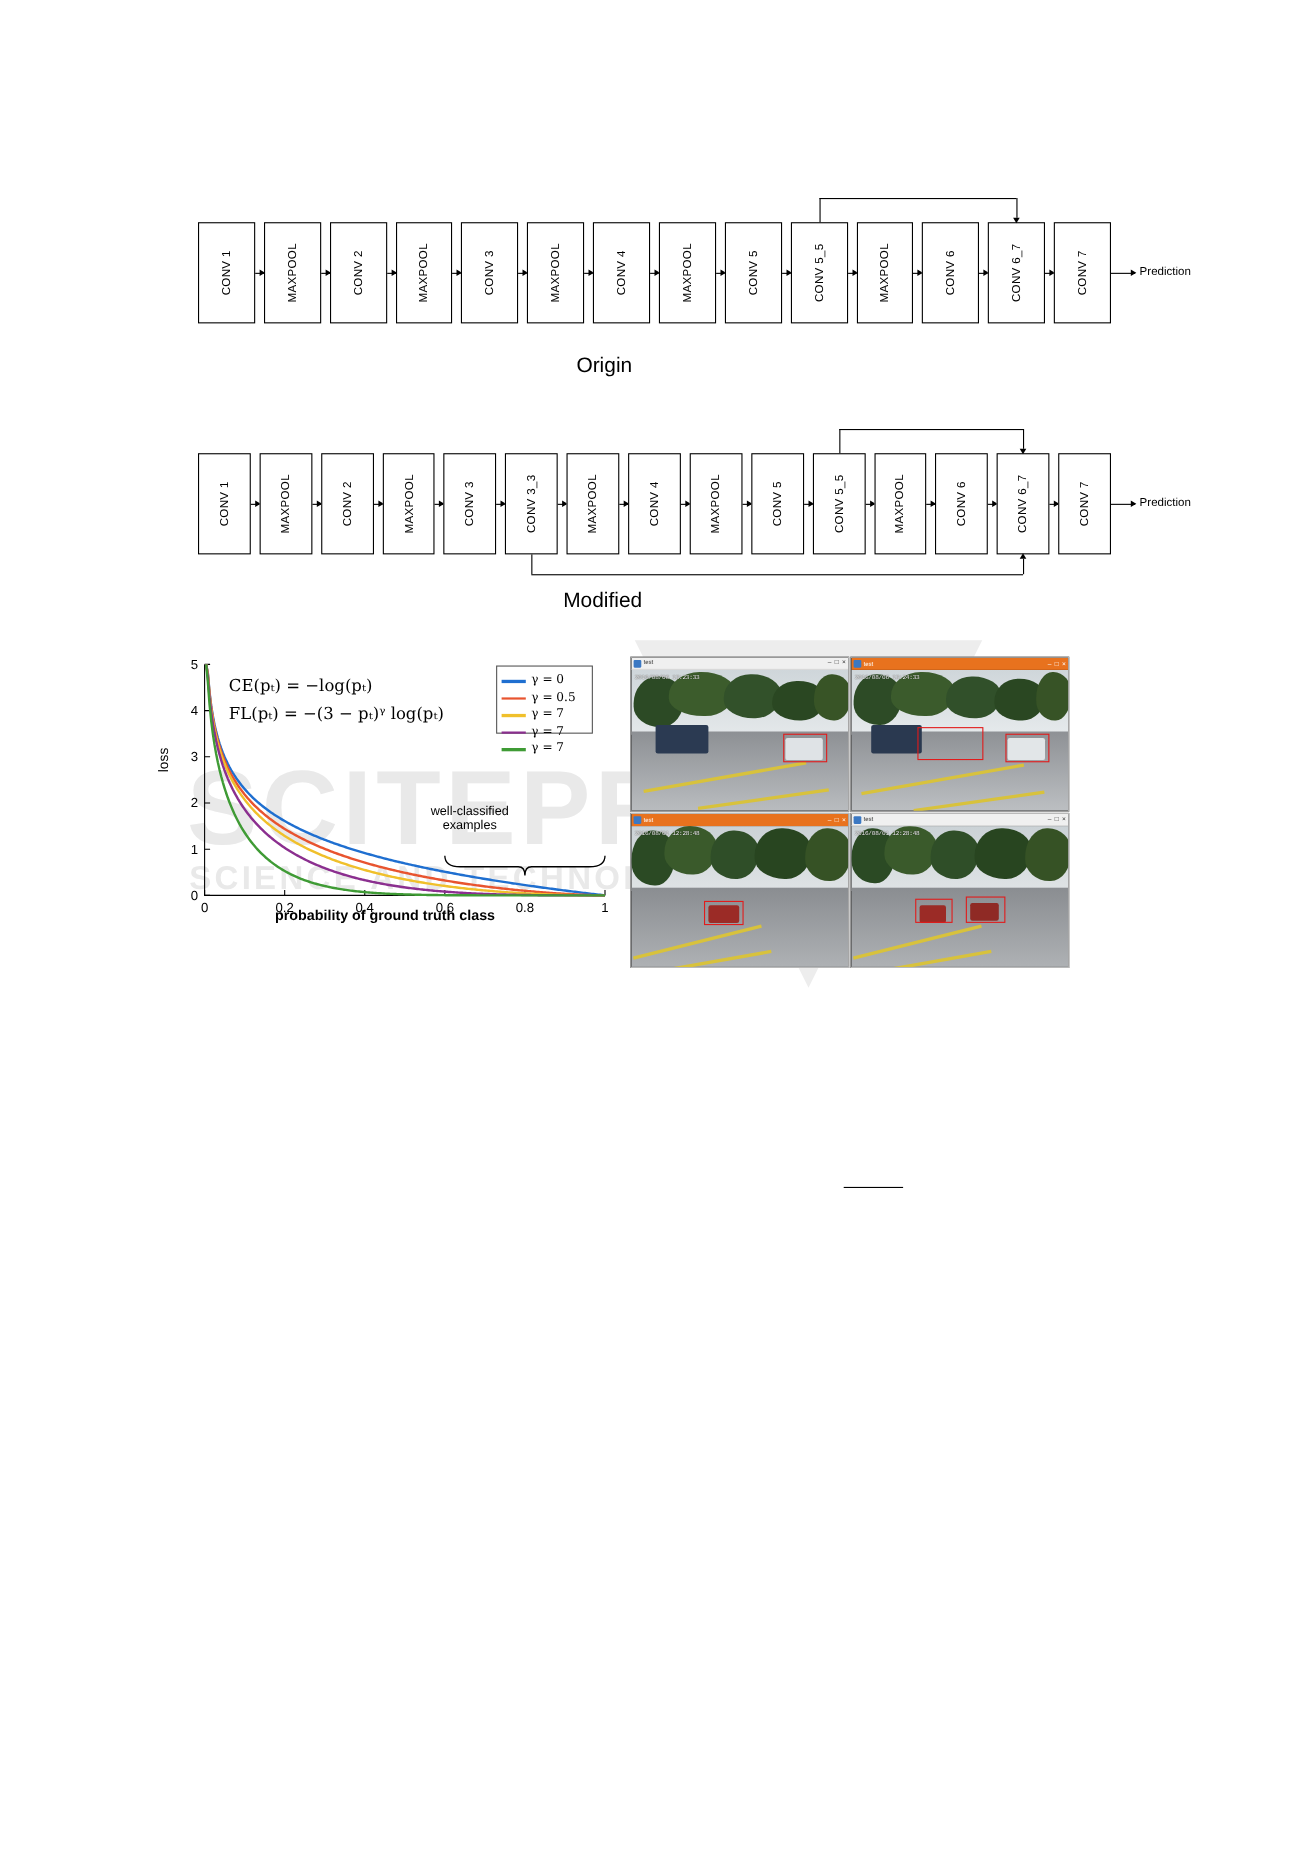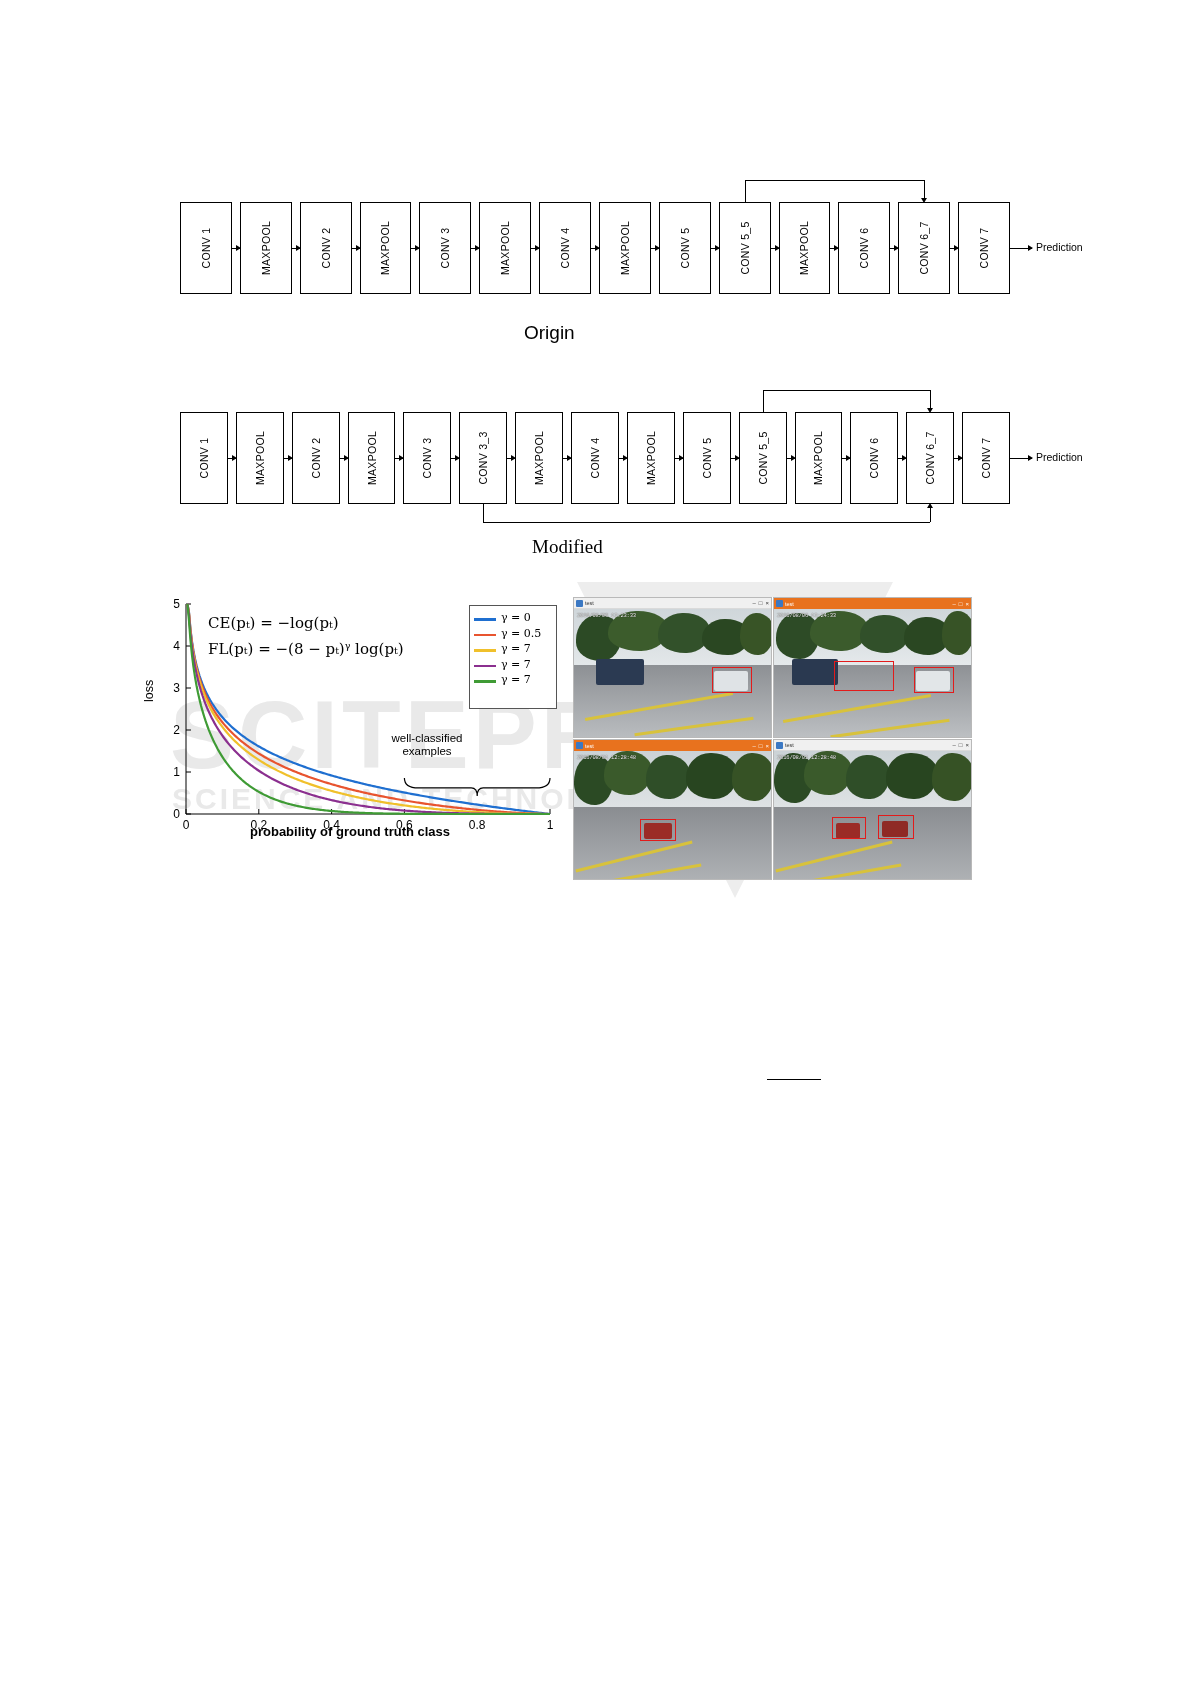--- a/index.html
+++ b/index.html
@@ -91,21 +91,21 @@
     font-size:10.5px;
     white-space:nowrap;
   }
   .caption {
     position:absolute;
     font-size:19px;
     z-index:2;
     white-space:nowrap;
   }
   #caption-origin { left:524px; top:322px; }
-  #caption-modified { left:532px; top:536px;font-family:Liberation Serif, serif; }
+  #caption-modified { left:512px; top:536px; }
 
   
   #chart-panel {
     position:absolute;
     left:140px; top:592px;
     width:420px; height:260px;
     z-index:2;
   }
   #chart-svg { position:absolute; left:0; top:0; }
   .axis-label {
@@ -123,22 +123,22 @@
   .formula {
     position:absolute;
     font-family:"DejaVu Serif", serif;
     font-size:15px;
     white-space:nowrap;
   }
   #formula-ce { left:68px; top:22px; }
   #formula-fl { left:68px; top:48px; }
   .legend-box {
     position:absolute;
-    left:329px; top:13px;
-    width:88px; height:104px;
+    left:311px; top:13px;
+    width:88px; height:62px;
     border:1px solid #555;
     background:rgba(255,255,255,0.92);
     box-sizing:border-box;
   }
   .legend-row {
     position:absolute;
     left:4px;
     height:16px;
     width:80px;
   }
@@ -427,21 +427,21 @@
       <path d="M 47.46 12.00 L 48.97 19.99 L 50.48 37.28 L 51.99 49.49 L 53.50 58.94 L 55.01 66.64 L 56.52 73.16 L 58.03 78.79 L 59.54 83.76 L 61.05 88.20 L 62.56 92.22 L 64.07 95.88 L 65.58 99.26 L 67.09 102.38 L 68.60 105.28 L 70.12 108.00 L 71.63 110.55 L 73.14 112.96 L 74.65 115.23 L 76.16 117.39 L 77.67 119.44 L 79.18 121.40 L 80.69 123.27 L 82.20 125.06 L 83.71 126.78 L 85.22 128.43 L 86.73 130.01 L 88.24 131.54 L 89.75 133.02 L 91.26 134.44 L 92.77 135.82 L 94.28 137.16 L 95.80 138.45 L 97.31 139.71 L 98.82 140.93 L 100.33 142.11 L 101.84 143.26 L 103.35 144.38 L 104.86 145.48 L 106.37 146.54 L 107.88 147.58 L 109.39 148.59 L 110.90 149.58 L 112.41 150.55 L 113.92 151.49 L 115.43 152.41 L 116.94 153.32 L 118.45 154.20 L 119.96 155.07 L 121.48 155.92 L 122.99 156.75 L 124.50 157.57 L 126.01 158.37 L 127.52 159.15 L 129.03 159.93 L 130.54 160.68 L 132.05 161.43 L 133.56 162.16 L 135.07 162.88 L 136.58 163.58 L 138.09 164.28 L 139.60 164.96 L 141.11 165.63 L 142.62 166.29 L 144.13 166.95 L 145.64 167.59 L 147.16 168.22 L 148.67 168.84 L 150.18 169.46 L 151.69 170.06 L 153.20 170.66 L 154.71 171.24 L 156.22 171.82 L 157.73 172.40 L 159.24 172.96 L 160.75 173.52 L 162.26 174.06 L 163.77 174.61 L 165.28 175.14 L 166.79 175.67 L 168.30 176.19 L 169.81 176.71 L 171.33 177.22 L 172.84 177.72 L 174.35 178.22 L 175.86 178.71 L 177.37 179.20 L 178.88 179.68 L 180.39 180.15 L 181.90 180.62 L 183.41 181.08 L 184.92 181.54 L 186.43 182.00 L 187.94 182.45 L 189.45 182.89 L 190.96 183.33 L 192.47 183.77 L 193.98 184.20 L 195.49 184.62 L 197.01 185.05 L 198.52 185.46 L 200.03 185.88 L 201.54 186.29 L 203.05 186.69 L 204.56 187.10 L 206.07 187.49 L 207.58 187.89 L 209.09 188.28 L 210.60 188.67 L 212.11 189.05 L 213.62 189.43 L 215.13 189.81 L 216.64 190.18 L 218.15 190.55 L 219.66 190.92 L 221.18 191.28 L 222.69 191.64 L 224.20 192.00 L 225.71 192.36 L 227.22 192.71 L 228.73 193.06 L 230.24 193.40 L 231.75 193.74 L 233.26 194.08 L 234.77 194.42 L 236.28 194.76 L 237.79 195.09 L 239.30 195.42 L 240.81 195.75 L 242.32 196.07 L 243.83 196.39 L 245.34 196.71 L 246.86 197.03 L 248.37 197.34 L 249.88 197.66 L 251.39 197.97 L 252.90 198.27 L 254.41 198.58 L 255.92 198.88 L 257.43 199.18 L 258.94 199.48 L 260.45 199.78 L 261.96 200.07 L 263.47 200.37 L 264.98 200.66 L 266.49 200.95 L 268.00 201.23 L 269.51 201.52 L 271.02 201.80 L 272.54 202.08 L 274.05 202.36 L 275.56 202.64 L 277.07 202.91 L 278.58 203.19 L 280.09 203.46 L 281.60 203.73 L 283.11 204.00 L 284.62 204.26 L 286.13 204.53 L 287.64 204.79 L 289.15 205.05 L 290.66 205.31 L 292.17 205.57 L 293.68 205.83 L 295.19 206.09 L 296.70 206.34 L 298.22 206.59 L 299.73 206.84 L 301.24 207.09 L 302.75 207.34 L 304.26 207.59 L 305.77 207.83 L 307.28 208.07 L 308.79 208.32 L 310.30 208.56 L 311.81 208.80 L 313.32 209.03 L 314.83 209.27 L 316.34 209.51 L 317.85 209.74 L 319.36 209.97 L 320.87 210.20 L 322.39 210.43 L 323.90 210.66 L 325.41 210.89 L 326.92 211.12 L 328.43 211.34 L 329.94 211.57 L 331.45 211.79 L 332.96 212.01 L 334.47 212.23 L 335.98 212.45 L 337.49 212.67 L 339.00 212.89 L 340.51 213.10 L 342.02 213.32 L 343.53 213.53 L 345.04 213.74 L 346.55 213.96 L 348.07 214.17 L 349.58 214.38 L 351.09 214.58 L 352.60 214.79 L 354.11 215.00 L 355.62 215.20 L 357.13 215.41 L 358.64 215.61 L 360.15 215.81 L 361.66 216.02 L 363.17 216.22 L 364.68 216.42 L 366.19 216.61 L 367.70 216.81 L 369.21 217.01 L 370.72 217.20 L 372.24 217.40 L 373.75 217.59 L 375.26 217.79 L 376.77 217.98 L 378.28 218.17 L 379.79 218.36 L 381.30 218.55 L 382.81 218.74 L 384.32 218.93 L 385.83 219.11 L 387.34 219.30 L 388.85 219.49 L 390.36 219.67 L 391.87 219.85 L 393.38 220.04 L 394.89 220.22 L 396.40 220.40 L 397.92 220.58 L 399.43 220.76 L 400.94 220.94 L 402.45 221.12 L 403.96 221.30 L 405.47 221.47 L 406.98 221.65 L 408.49 221.83 L 410.00 222.00 " fill="none" stroke="#1f6fd0" stroke-width="2.2" stroke-linejoin="round"></path>
       <path d="M 47.46 12.00 L 48.97 20.82 L 50.48 38.42 L 51.99 50.91 L 53.50 60.62 L 55.01 68.58 L 56.52 75.32 L 58.03 81.18 L 59.54 86.35 L 61.05 91.00 L 62.56 95.21 L 64.07 99.05 L 65.58 102.60 L 67.09 105.89 L 68.60 108.96 L 70.12 111.84 L 71.63 114.55 L 73.14 117.10 L 74.65 119.52 L 76.16 121.82 L 77.67 124.01 L 79.18 126.09 L 80.69 128.09 L 82.20 130.01 L 83.71 131.84 L 85.22 133.61 L 86.73 135.31 L 88.24 136.95 L 89.75 138.54 L 91.26 140.07 L 92.77 141.55 L 94.28 142.99 L 95.80 144.38 L 97.31 145.73 L 98.82 147.04 L 100.33 148.31 L 101.84 149.55 L 103.35 150.76 L 104.86 151.94 L 106.37 153.08 L 107.88 154.20 L 109.39 155.29 L 110.90 156.35 L 112.41 157.39 L 113.92 158.41 L 115.43 159.40 L 116.94 160.37 L 118.45 161.33 L 119.96 162.26 L 121.48 163.17 L 122.99 164.06 L 124.50 164.94 L 126.01 165.79 L 127.52 166.64 L 129.03 167.46 L 130.54 168.27 L 132.05 169.07 L 133.56 169.85 L 135.07 170.62 L 136.58 171.37 L 138.09 172.11 L 139.60 172.84 L 141.11 173.55 L 142.62 174.26 L 144.13 174.95 L 145.64 175.63 L 147.16 176.30 L 148.67 176.96 L 150.18 177.61 L 151.69 178.25 L 153.20 178.87 L 154.71 179.49 L 156.22 180.10 L 157.73 180.70 L 159.24 181.30 L 160.75 181.88 L 162.26 182.45 L 163.77 183.02 L 165.28 183.58 L 166.79 184.13 L 168.30 184.67 L 169.81 185.21 L 171.33 185.74 L 172.84 186.26 L 174.35 186.77 L 175.86 187.28 L 177.37 187.78 L 178.88 188.27 L 180.39 188.76 L 181.90 189.24 L 183.41 189.72 L 184.92 190.19 L 186.43 190.65 L 187.94 191.11 L 189.45 191.56 L 190.96 192.00 L 192.47 192.44 L 193.98 192.88 L 195.49 193.31 L 197.01 193.73 L 198.52 194.15 L 200.03 194.57 L 201.54 194.97 L 203.05 195.38 L 204.56 195.78 L 206.07 196.17 L 207.58 196.56 L 209.09 196.95 L 210.60 197.33 L 212.11 197.71 L 213.62 198.08 L 215.13 198.45 L 216.64 198.81 L 218.15 199.17 L 219.66 199.52 L 221.18 199.88 L 222.69 200.22 L 224.20 200.57 L 225.71 200.91 L 227.22 201.24 L 228.73 201.57 L 230.24 201.90 L 231.75 202.23 L 233.26 202.55 L 234.77 202.87 L 236.28 203.18 L 237.79 203.49 L 239.30 203.80 L 240.81 204.10 L 242.32 204.40 L 243.83 204.70 L 245.34 204.99 L 246.86 205.28 L 248.37 205.57 L 249.88 205.85 L 251.39 206.13 L 252.90 206.41 L 254.41 206.69 L 255.92 206.96 L 257.43 207.23 L 258.94 207.49 L 260.45 207.76 L 261.96 208.02 L 263.47 208.27 L 264.98 208.53 L 266.49 208.78 L 268.00 209.03 L 269.51 209.28 L 271.02 209.52 L 272.54 209.76 L 274.05 210.00 L 275.56 210.23 L 277.07 210.47 L 278.58 210.70 L 280.09 210.92 L 281.60 211.15 L 283.11 211.37 L 284.62 211.59 L 286.13 211.81 L 287.64 212.02 L 289.15 212.24 L 290.66 212.45 L 292.17 212.65 L 293.68 212.86 L 295.19 213.06 L 296.70 213.26 L 298.22 213.46 L 299.73 213.66 L 301.24 213.85 L 302.75 214.04 L 304.26 214.23 L 305.77 214.42 L 307.28 214.60 L 308.79 214.78 L 310.30 214.96 L 311.81 215.14 L 313.32 215.32 L 314.83 215.49 L 316.34 215.66 L 317.85 215.83 L 319.36 216.00 L 320.87 216.16 L 322.39 216.33 L 323.90 216.49 L 325.41 216.64 L 326.92 216.80 L 328.43 216.96 L 329.94 217.11 L 331.45 217.26 L 332.96 217.40 L 334.47 217.55 L 335.98 217.69 L 337.49 217.84 L 339.00 217.98 L 340.51 218.11 L 342.02 218.25 L 343.53 218.38 L 345.04 218.51 L 346.55 218.64 L 348.07 218.77 L 349.58 218.89 L 351.09 219.02 L 352.60 219.14 L 354.11 219.26 L 355.62 219.37 L 357.13 219.49 L 358.64 219.60 L 360.15 219.71 L 361.66 219.82 L 363.17 219.93 L 364.68 220.03 L 366.19 220.13 L 367.70 220.23 L 369.21 220.33 L 370.72 220.42 L 372.24 220.52 L 373.75 220.61 L 375.26 220.70 L 376.77 220.78 L 378.28 220.87 L 379.79 220.95 L 381.30 221.03 L 382.81 221.11 L 384.32 221.18 L 385.83 221.26 L 387.34 221.33 L 388.85 221.39 L 390.36 221.46 L 391.87 221.52 L 393.38 221.58 L 394.89 221.64 L 396.40 221.69 L 397.92 221.74 L 399.43 221.79 L 400.94 221.83 L 402.45 221.87 L 403.96 221.91 L 405.47 221.94 L 406.98 221.97 L 408.49 221.99 L 410.00 222.00 " fill="none" stroke="#e8542f" stroke-width="2.2" stroke-linejoin="round"></path>
       <path d="M 47.46 12.00 L 48.97 21.64 L 50.48 39.55 L 51.99 52.33 L 53.50 62.30 L 55.01 70.49 L 56.52 77.46 L 58.03 83.52 L 59.54 88.90 L 61.05 93.73 L 62.56 98.12 L 64.07 102.15 L 65.58 105.86 L 67.09 109.31 L 68.60 112.53 L 70.12 115.55 L 71.63 118.40 L 73.14 121.09 L 74.65 123.63 L 76.16 126.06 L 77.67 128.36 L 79.18 130.57 L 80.69 132.68 L 82.20 134.70 L 83.71 136.64 L 85.22 138.51 L 86.73 140.31 L 88.24 142.04 L 89.75 143.71 L 91.26 145.33 L 92.77 146.90 L 94.28 148.41 L 95.80 149.88 L 97.31 151.31 L 98.82 152.69 L 100.33 154.03 L 101.84 155.34 L 103.35 156.61 L 104.86 157.85 L 106.37 159.05 L 107.88 160.23 L 109.39 161.38 L 110.90 162.49 L 112.41 163.58 L 113.92 164.65 L 115.43 165.69 L 116.94 166.70 L 118.45 167.70 L 119.96 168.67 L 121.48 169.62 L 122.99 170.55 L 124.50 171.46 L 126.01 172.35 L 127.52 173.23 L 129.03 174.08 L 130.54 174.92 L 132.05 175.75 L 133.56 176.55 L 135.07 177.34 L 136.58 178.12 L 138.09 178.88 L 139.60 179.63 L 141.11 180.36 L 142.62 181.08 L 144.13 181.79 L 145.64 182.48 L 147.16 183.16 L 148.67 183.84 L 150.18 184.49 L 151.69 185.14 L 153.20 185.78 L 154.71 186.40 L 156.22 187.02 L 157.73 187.62 L 159.24 188.22 L 160.75 188.80 L 162.26 189.38 L 163.77 189.94 L 165.28 190.50 L 166.79 191.05 L 168.30 191.58 L 169.81 192.11 L 171.33 192.64 L 172.84 193.15 L 174.35 193.66 L 175.86 194.15 L 177.37 194.64 L 178.88 195.13 L 180.39 195.60 L 181.90 196.07 L 183.41 196.53 L 184.92 196.98 L 186.43 197.43 L 187.94 197.87 L 189.45 198.30 L 190.96 198.73 L 192.47 199.15 L 193.98 199.57 L 195.49 199.97 L 197.01 200.38 L 198.52 200.77 L 200.03 201.16 L 201.54 201.55 L 203.05 201.93 L 204.56 202.30 L 206.07 202.67 L 207.58 203.03 L 209.09 203.39 L 210.60 203.74 L 212.11 204.09 L 213.62 204.43 L 215.13 204.77 L 216.64 205.10 L 218.15 205.43 L 219.66 205.75 L 221.18 206.07 L 222.69 206.38 L 224.20 206.69 L 225.71 206.99 L 227.22 207.29 L 228.73 207.59 L 230.24 207.88 L 231.75 208.16 L 233.26 208.45 L 234.77 208.72 L 236.28 209.00 L 237.79 209.27 L 239.30 209.53 L 240.81 209.80 L 242.32 210.06 L 243.83 210.31 L 245.34 210.56 L 246.86 210.81 L 248.37 211.05 L 249.88 211.29 L 251.39 211.53 L 252.90 211.76 L 254.41 211.99 L 255.92 212.21 L 257.43 212.44 L 258.94 212.66 L 260.45 212.87 L 261.96 213.08 L 263.47 213.29 L 264.98 213.50 L 266.49 213.70 L 268.00 213.90 L 269.51 214.09 L 271.02 214.29 L 272.54 214.48 L 274.05 214.66 L 275.56 214.85 L 277.07 215.03 L 278.58 215.21 L 280.09 215.38 L 281.60 215.55 L 283.11 215.72 L 284.62 215.89 L 286.13 216.05 L 287.64 216.22 L 289.15 216.37 L 290.66 216.53 L 292.17 216.68 L 293.68 216.83 L 295.19 216.98 L 296.70 217.13 L 298.22 217.27 L 299.73 217.41 L 301.24 217.55 L 302.75 217.68 L 304.26 217.81 L 305.77 217.94 L 307.28 218.07 L 308.79 218.20 L 310.30 218.32 L 311.81 218.44 L 313.32 218.56 L 314.83 218.67 L 316.34 218.79 L 317.85 218.90 L 319.36 219.01 L 320.87 219.11 L 322.39 219.22 L 323.90 219.32 L 325.41 219.42 L 326.92 219.52 L 328.43 219.61 L 329.94 219.71 L 331.45 219.80 L 332.96 219.89 L 334.47 219.97 L 335.98 220.06 L 337.49 220.14 L 339.00 220.22 L 340.51 220.30 L 342.02 220.38 L 343.53 220.45 L 345.04 220.53 L 346.55 220.60 L 348.07 220.67 L 349.58 220.73 L 351.09 220.80 L 352.60 220.86 L 354.11 220.92 L 355.62 220.98 L 357.13 221.04 L 358.64 221.10 L 360.15 221.15 L 361.66 221.21 L 363.17 221.26 L 364.68 221.30 L 366.19 221.35 L 367.70 221.40 L 369.21 221.44 L 370.72 221.48 L 372.24 221.52 L 373.75 221.56 L 375.26 221.60 L 376.77 221.63 L 378.28 221.67 L 379.79 221.70 L 381.30 221.73 L 382.81 221.76 L 384.32 221.78 L 385.83 221.81 L 387.34 221.83 L 388.85 221.85 L 390.36 221.87 L 391.87 221.89 L 393.38 221.91 L 394.89 221.93 L 396.40 221.94 L 397.92 221.95 L 399.43 221.96 L 400.94 221.97 L 402.45 221.98 L 403.96 221.99 L 405.47 221.99 L 406.98 222.00 L 408.49 222.00 L 410.00 222.00 " fill="none" stroke="#f0c02b" stroke-width="2.2" stroke-linejoin="round"></path>
       <path d="M 47.46 12.00 L 48.97 23.27 L 50.48 41.79 L 51.99 55.12 L 53.50 65.59 L 55.01 74.24 L 56.52 81.63 L 58.03 88.10 L 59.54 93.85 L 61.05 99.04 L 62.56 103.76 L 64.07 108.10 L 65.58 112.11 L 67.09 115.84 L 68.60 119.33 L 70.12 122.60 L 71.63 125.69 L 73.14 128.61 L 74.65 131.38 L 76.16 134.01 L 77.67 136.51 L 79.18 138.90 L 80.69 141.19 L 82.20 143.38 L 83.71 145.49 L 85.22 147.51 L 86.73 149.45 L 88.24 151.32 L 89.75 153.12 L 91.26 154.87 L 92.77 156.55 L 94.28 158.17 L 95.80 159.75 L 97.31 161.27 L 98.82 162.75 L 100.33 164.18 L 101.84 165.57 L 103.35 166.91 L 104.86 168.22 L 106.37 169.49 L 107.88 170.73 L 109.39 171.93 L 110.90 173.10 L 112.41 174.24 L 113.92 175.35 L 115.43 176.43 L 116.94 177.48 L 118.45 178.51 L 119.96 179.51 L 121.48 180.48 L 122.99 181.43 L 124.50 182.36 L 126.01 183.27 L 127.52 184.15 L 129.03 185.01 L 130.54 185.86 L 132.05 186.68 L 133.56 187.48 L 135.07 188.27 L 136.58 189.04 L 138.09 189.79 L 139.60 190.52 L 141.11 191.24 L 142.62 191.94 L 144.13 192.63 L 145.64 193.30 L 147.16 193.96 L 148.67 194.60 L 150.18 195.23 L 151.69 195.84 L 153.20 196.44 L 154.71 197.03 L 156.22 197.61 L 157.73 198.17 L 159.24 198.73 L 160.75 199.27 L 162.26 199.80 L 163.77 200.31 L 165.28 200.82 L 166.79 201.32 L 168.30 201.80 L 169.81 202.28 L 171.33 202.75 L 172.84 203.20 L 174.35 203.65 L 175.86 204.09 L 177.37 204.52 L 178.88 204.94 L 180.39 205.35 L 181.90 205.75 L 183.41 206.14 L 184.92 206.53 L 186.43 206.91 L 187.94 207.28 L 189.45 207.64 L 190.96 208.00 L 192.47 208.35 L 193.98 208.69 L 195.49 209.02 L 197.01 209.35 L 198.52 209.67 L 200.03 209.98 L 201.54 210.29 L 203.05 210.59 L 204.56 210.88 L 206.07 211.17 L 207.58 211.45 L 209.09 211.73 L 210.60 212.00 L 212.11 212.26 L 213.62 212.52 L 215.13 212.77 L 216.64 213.02 L 218.15 213.26 L 219.66 213.50 L 221.18 213.73 L 222.69 213.96 L 224.20 214.18 L 225.71 214.40 L 227.22 214.61 L 228.73 214.82 L 230.24 215.03 L 231.75 215.22 L 233.26 215.42 L 234.77 215.61 L 236.28 215.79 L 237.79 215.98 L 239.30 216.15 L 240.81 216.33 L 242.32 216.50 L 243.83 216.66 L 245.34 216.83 L 246.86 216.98 L 248.37 217.14 L 249.88 217.29 L 251.39 217.44 L 252.90 217.58 L 254.41 217.72 L 255.92 217.86 L 257.43 217.99 L 258.94 218.12 L 260.45 218.25 L 261.96 218.37 L 263.47 218.49 L 264.98 218.61 L 266.49 218.73 L 268.00 218.84 L 269.51 218.95 L 271.02 219.06 L 272.54 219.16 L 274.05 219.26 L 275.56 219.36 L 277.07 219.45 L 278.58 219.55 L 280.09 219.64 L 281.60 219.73 L 283.11 219.81 L 284.62 219.90 L 286.13 219.98 L 287.64 220.06 L 289.15 220.13 L 290.66 220.21 L 292.17 220.28 L 293.68 220.35 L 295.19 220.42 L 296.70 220.48 L 298.22 220.55 L 299.73 220.61 L 301.24 220.67 L 302.75 220.73 L 304.26 220.78 L 305.77 220.84 L 307.28 220.89 L 308.79 220.94 L 310.30 220.99 L 311.81 221.04 L 313.32 221.09 L 314.83 221.13 L 316.34 221.17 L 317.85 221.21 L 319.36 221.25 L 320.87 221.29 L 322.39 221.33 L 323.90 221.37 L 325.41 221.40 L 326.92 221.43 L 328.43 221.46 L 329.94 221.50 L 331.45 221.52 L 332.96 221.55 L 334.47 221.58 L 335.98 221.61 L 337.49 221.63 L 339.00 221.65 L 340.51 221.68 L 342.02 221.70 L 343.53 221.72 L 345.04 221.74 L 346.55 221.76 L 348.07 221.77 L 349.58 221.79 L 351.09 221.81 L 352.60 221.82 L 354.11 221.83 L 355.62 221.85 L 357.13 221.86 L 358.64 221.87 L 360.15 221.88 L 361.66 221.89 L 363.17 221.90 L 364.68 221.91 L 366.19 221.92 L 367.70 221.93 L 369.21 221.94 L 370.72 221.94 L 372.24 221.95 L 373.75 221.96 L 375.26 221.96 L 376.77 221.97 L 378.28 221.97 L 379.79 221.97 L 381.30 221.98 L 382.81 221.98 L 384.32 221.98 L 385.83 221.99 L 387.34 221.99 L 388.85 221.99 L 390.36 221.99 L 391.87 221.99 L 393.38 222.00 L 394.89 222.00 L 396.40 222.00 L 397.92 222.00 L 399.43 222.00 L 400.94 222.00 L 402.45 222.00 L 403.96 222.00 L 405.47 222.00 L 406.98 222.00 L 408.49 222.00 L 410.00 222.00 " fill="none" stroke="#8b2f8f" stroke-width="2.2" stroke-linejoin="round"></path>
       <path d="M 47.46 12.00 L 48.97 28.09 L 50.48 48.36 L 51.99 63.22 L 53.50 75.05 L 55.01 84.94 L 56.52 93.46 L 58.03 100.94 L 59.54 107.63 L 61.05 113.67 L 62.56 119.18 L 64.07 124.23 L 65.58 128.91 L 67.09 133.25 L 68.60 137.29 L 70.12 141.08 L 71.63 144.63 L 73.14 147.98 L 74.65 151.13 L 76.16 154.11 L 77.67 156.94 L 79.18 159.62 L 80.69 162.16 L 82.20 164.58 L 83.71 166.89 L 85.22 169.08 L 86.73 171.18 L 88.24 173.18 L 89.75 175.10 L 91.26 176.92 L 92.77 178.68 L 94.28 180.35 L 95.80 181.96 L 97.31 183.50 L 98.82 184.98 L 100.33 186.40 L 101.84 187.76 L 103.35 189.06 L 104.86 190.32 L 106.37 191.53 L 107.88 192.68 L 109.39 193.80 L 110.90 194.87 L 112.41 195.90 L 113.92 196.89 L 115.43 197.85 L 116.94 198.77 L 118.45 199.65 L 119.96 200.50 L 121.48 201.32 L 122.99 202.11 L 124.50 202.87 L 126.01 203.60 L 127.52 204.31 L 129.03 204.99 L 130.54 205.64 L 132.05 206.27 L 133.56 206.88 L 135.07 207.47 L 136.58 208.03 L 138.09 208.57 L 139.60 209.10 L 141.11 209.60 L 142.62 210.09 L 144.13 210.56 L 145.64 211.01 L 147.16 211.44 L 148.67 211.86 L 150.18 212.26 L 151.69 212.65 L 153.20 213.03 L 154.71 213.39 L 156.22 213.73 L 157.73 214.07 L 159.24 214.39 L 160.75 214.70 L 162.26 215.00 L 163.77 215.29 L 165.28 215.56 L 166.79 215.83 L 168.30 216.09 L 169.81 216.33 L 171.33 216.57 L 172.84 216.80 L 174.35 217.02 L 175.86 217.23 L 177.37 217.44 L 178.88 217.63 L 180.39 217.82 L 181.90 218.00 L 183.41 218.18 L 184.92 218.34 L 186.43 218.50 L 187.94 218.66 L 189.45 218.81 L 190.96 218.95 L 192.47 219.09 L 193.98 219.22 L 195.49 219.34 L 197.01 219.46 L 198.52 219.58 L 200.03 219.69 L 201.54 219.80 L 203.05 219.90 L 204.56 220.00 L 206.07 220.10 L 207.58 220.19 L 209.09 220.27 L 210.60 220.36 L 212.11 220.44 L 213.62 220.51 L 215.13 220.58 L 216.64 220.65 L 218.15 220.72 L 219.66 220.78 L 221.18 220.85 L 222.69 220.90 L 224.20 220.96 L 225.71 221.01 L 227.22 221.06 L 228.73 221.11 L 230.24 221.16 L 231.75 221.20 L 233.26 221.25 L 234.77 221.29 L 236.28 221.33 L 237.79 221.36 L 239.30 221.40 L 240.81 221.43 L 242.32 221.46 L 243.83 221.49 L 245.34 221.52 L 246.86 221.55 L 248.37 221.57 L 249.88 221.60 L 251.39 221.62 L 252.90 221.64 L 254.41 221.67 L 255.92 221.69 L 257.43 221.70 L 258.94 221.72 L 260.45 221.74 L 261.96 221.76 L 263.47 221.77 L 264.98 221.79 L 266.49 221.80 L 268.00 221.81 L 269.51 221.82 L 271.02 221.84 L 272.54 221.85 L 274.05 221.86 L 275.56 221.87 L 277.07 221.88 L 278.58 221.88 L 280.09 221.89 L 281.60 221.90 L 283.11 221.91 L 284.62 221.91 L 286.13 221.92 L 287.64 221.93 L 289.15 221.93 L 290.66 221.94 L 292.17 221.94 L 293.68 221.95 L 295.19 221.95 L 296.70 221.95 L 298.22 221.96 L 299.73 221.96 L 301.24 221.96 L 302.75 221.97 L 304.26 221.97 L 305.77 221.97 L 307.28 221.98 L 308.79 221.98 L 310.30 221.98 L 311.81 221.98 L 313.32 221.98 L 314.83 221.98 L 316.34 221.99 L 317.85 221.99 L 319.36 221.99 L 320.87 221.99 L 322.39 221.99 L 323.90 221.99 L 325.41 221.99 L 326.92 221.99 L 328.43 221.99 L 329.94 221.99 L 331.45 222.00 L 332.96 222.00 L 334.47 222.00 L 335.98 222.00 L 337.49 222.00 L 339.00 222.00 L 340.51 222.00 L 342.02 222.00 L 343.53 222.00 L 345.04 222.00 L 346.55 222.00 L 348.07 222.00 L 349.58 222.00 L 351.09 222.00 L 352.60 222.00 L 354.11 222.00 L 355.62 222.00 L 357.13 222.00 L 358.64 222.00 L 360.15 222.00 L 361.66 222.00 L 363.17 222.00 L 364.68 222.00 L 366.19 222.00 L 367.70 222.00 L 369.21 222.00 L 370.72 222.00 L 372.24 222.00 L 373.75 222.00 L 375.26 222.00 L 376.77 222.00 L 378.28 222.00 L 379.79 222.00 L 381.30 222.00 L 382.81 222.00 L 384.32 222.00 L 385.83 222.00 L 387.34 222.00 L 388.85 222.00 L 390.36 222.00 L 391.87 222.00 L 393.38 222.00 L 394.89 222.00 L 396.40 222.00 L 397.92 222.00 L 399.43 222.00 L 400.94 222.00 L 402.45 222.00 L 403.96 222.00 L 405.47 222.00 L 406.98 222.00 L 408.49 222.00 L 410.00 222.00 " fill="none" stroke="#3f9b35" stroke-width="2.2" stroke-linejoin="round"></path>
       <path d="M 264.4 185.96 Q 264.4 195.96 278.4 195.96 L 331.2 195.96 Q 337.2 195.96 337.2 203.96 Q 337.2 195.96 343.2 195.96 L 396 195.96 Q 410 195.96 410 185.96" fill="none" stroke="#000" stroke-width="1.2"></path>
     </svg>
   <div class="axis-label" id="ylabel-loss">loss</div>
   <div class="axis-label" id="xlabel-prob">probability of ground truth class</div>
   <div class="formula" id="formula-ce">CE(pₜ) = −log(pₜ)</div>
-  <div class="formula" id="formula-fl">FL(pₜ) = −(8 − pₜ)ᵞ log(pₜ)</div>
+  <div class="formula" id="formula-fl">FL(pₜ) = −(3 − pₜ)ᵞ log(pₜ)</div>
   <div class="legend-box" id="chart-legend">
       <div class="legend-row" style="top: 5px;">
         <div class="legend-swatch" style="background: rgb(31, 111, 208);"></div>
         <div class="legend-text">γ = 0</div>
       </div>
       <div class="legend-row" style="top: 20.5px;">
         <div class="legend-swatch" style="background: rgb(232, 84, 47);"></div>
         <div class="legend-text">γ = 0.5</div>
       </div>
       <div class="legend-row" style="top: 36px;">

